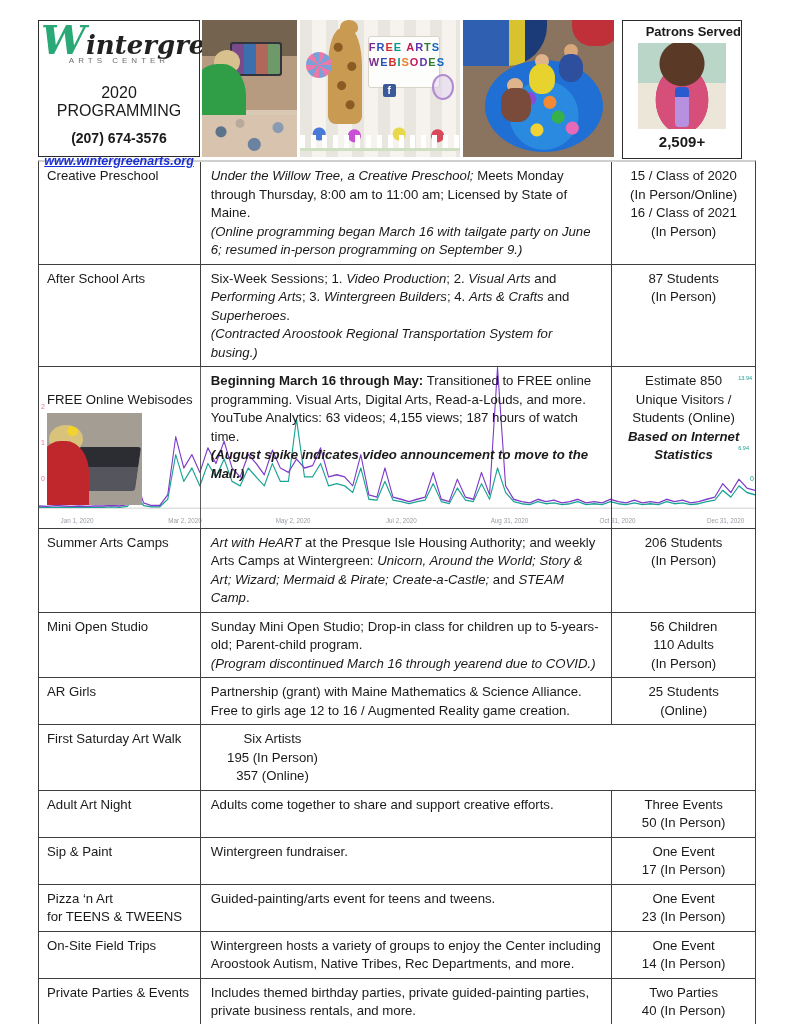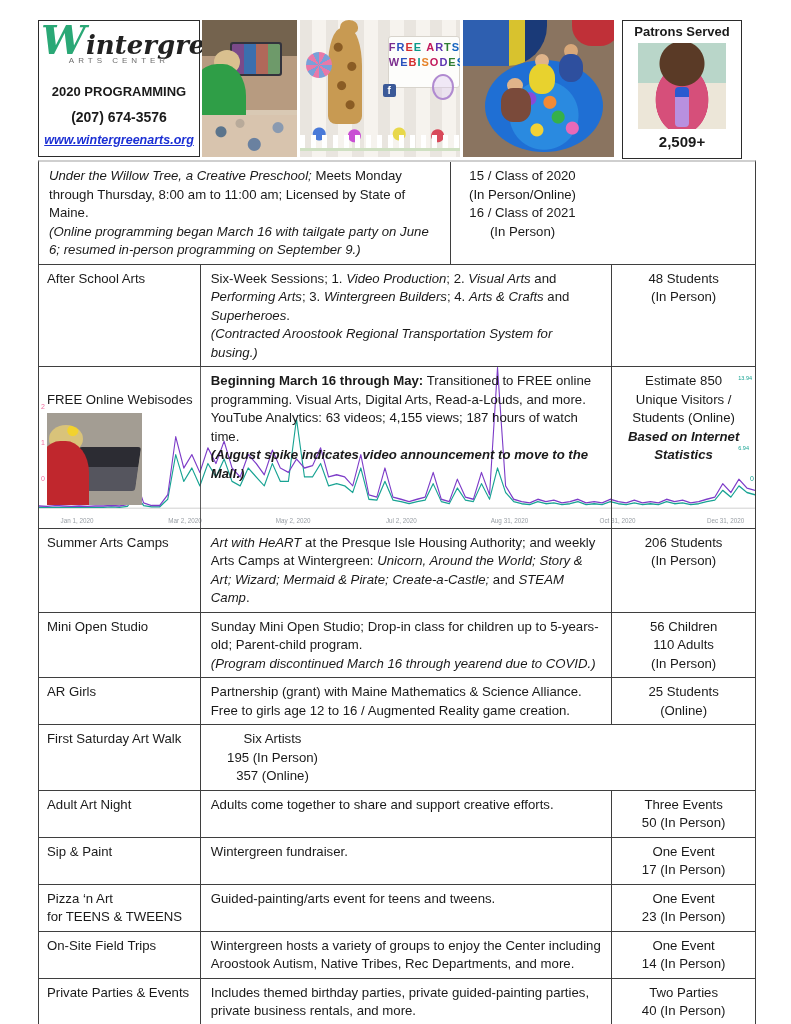--- a/index.html
+++ b/index.html
@@ -6,21 +6,21 @@
   html,body { background:#ffffff; }
   body { font-family:"Liberation Sans", sans-serif; color:#1a1a1a; }
   .page { position:relative; width:791px; height:1024px; background:#fff; padding:20px 35px 0 38px; }
 
   
   .header { display:flex; height:137px; }
   .logo-box { width:162px; height:137px; border:1px solid #2b2b2b; padding:4px 2px; text-align:center; background:#fff; }
   .logo-script { font-family:"DejaVu Serif", serif; font-style:italic; font-weight:bold; font-size:26px; line-height:30px; color:#222; }
   .logo-script::first-letter { color:#2aa876; font-size:40px; }
   .logo-sub { font-size:8px; letter-spacing:4px; color:#6d6d6d; margin:-4px 0 19px 0; }
-  .prog { font-weight:bold; font-size:13px; margin-top:8px; }
+  .prog { font-weight:normal; font-size:16px; margin-top:8px; }
   .phone { font-weight:bold; font-size:14px; margin-top:10px; }
   .website { display:inline-block; margin-top:8px; font-weight:bold; font-style:italic; font-size:12.5px; color:#1b2fd4; text-decoration:underline; cursor:pointer; }
 
   .photos { width:412px; height:137px; margin-left:2px; display:flex; gap:3px; }
   .photo { position:relative; height:137px; overflow:hidden; }
   .photo-a { width:95px;
     background: linear-gradient(180deg,#74634e 0 26%, #b79b80 26% 66%, #d9c9b4 66% 84%, #cdb9a4 84%);
   }
   .pa-tablet { position:absolute; left:28px; top:22px; width:52px; height:34px; background:#23232b; border-radius:3px; border:2px solid #33333d;
     background-image: linear-gradient(90deg,#7a4a8a 0 25%, #3b6fae 25% 50%, #b0685a 50% 75%, #6e9a6a 75%); background-clip:content-box; }
@@ -34,21 +34,21 @@
   .photo-b { width:161px;
     background: repeating-linear-gradient(90deg,#e9e5df 0 12px, #f6f3ee 12px 26px); }
   .pb-giraffe { position:absolute; left:28px; top:8px; width:34px; height:96px; background:#c89a52; border-radius:40% 40% 8px 8px;
     background-image: radial-gradient(circle at 30% 20%, #8a5c24 0 4px, transparent 5px),
                       radial-gradient(circle at 70% 40%, #8a5c24 0 4px, transparent 5px),
                       radial-gradient(circle at 40% 60%, #8a5c24 0 4px, transparent 5px),
                       radial-gradient(circle at 65% 80%, #8a5c24 0 4px, transparent 5px); }
   .pb-giraffe-head { position:absolute; left:40px; top:0; width:18px; height:14px; background:#c89a52; border-radius:50% 50% 40% 40%; }
   .pb-lolli { position:absolute; left:6px; top:32px; width:26px; height:26px; border-radius:50%;
     background: repeating-conic-gradient(#e879a8 0 30deg, #7aa0d8 30deg 60deg); }
-  .pb-sign { position:absolute; right:0; top:16px; width:72px; height:52px; background:#fdfdfb; border:1px solid #d8d4cc; border-radius:3px; text-align:center; padding-top:3px; }
+  .pb-sign { position:absolute; right:20px; top:16px; width:72px; height:52px; background:#fdfdfb; border:1px solid #d8d4cc; border-radius:3px; text-align:center; padding-top:3px; }
   .pb-sign .line { font-weight:bold; font-size:11px; line-height:15px; letter-spacing:1px; }
   .pb-fb { position:absolute; right:64px; top:64px; width:13px; height:13px; background:#3b5998; color:#fff; font-weight:bold; font-size:10px; line-height:13px; text-align:center; border-radius:2px; }
   .pb-net { position:absolute; right:6px; top:54px; width:22px; height:26px; border:2px solid #b08ad0; border-radius:50%; background:rgba(220,200,240,.4); }
   .pb-fence { position:absolute; left:0; bottom:6px; width:100%; height:16px;
     background: repeating-linear-gradient(90deg,#ffffff 0 5px, rgba(255,255,255,0) 5px 11px); border-bottom:3px solid #cfe0c2; }
   .pb-flowers { position:absolute; left:0; bottom:14px; width:100%; height:18px;
     background: radial-gradient(circle at 12% 50%, #4a7ad8 0 6px, transparent 7px),
                 radial-gradient(circle at 34% 60%, #c94fd4 0 6px, transparent 7px),
                 radial-gradient(circle at 62% 50%, #e8d84a 0 6px, transparent 7px),
                 radial-gradient(circle at 86% 60%, #d84a5a 0 6px, transparent 7px); }
@@ -65,21 +65,21 @@
       radial-gradient(circle at 38% 42%, #8a4ad8 0 6px, transparent 7px),
       radial-gradient(circle at 50% 60%, #2a8ae0 0 34px, transparent 35px); }
   .pc-kid-yellow { position:absolute; left:66px; top:44px; width:26px; height:30px; background:#e8d22e; border-radius:45%; }
   .pc-kid-blue { position:absolute; left:96px; top:34px; width:24px; height:28px; background:#2e4f9e; border-radius:45%; }
   .pc-kid-head1 { position:absolute; left:72px; top:34px; width:14px; height:14px; background:#e0b48a; border-radius:50%; }
   .pc-kid-head2 { position:absolute; left:101px; top:24px; width:14px; height:14px; background:#d8a87a; border-radius:50%; }
   .pc-kid-plaid { position:absolute; left:38px; top:68px; width:30px; height:34px; background:#7a4a3a; border-radius:40%; }
   .pc-kid-head3 { position:absolute; left:44px; top:58px; width:16px; height:15px; background:#e0b48a; border-radius:50%; }
 
   .patrons-box { width:120px; height:139px; margin-left:8px; border:1px solid #2b2b2b; text-align:center; padding-top:3px; background:#fff; }
-  .patrons-title { font-weight:bold; font-size:13px; }
+  .patrons-title { font-weight:bold; font-size:13px;text-align:right; }
   .patrons-photo { position:relative; width:88px; height:86px; margin:4px auto 2px auto;
     background: radial-gradient(circle at 50% 24%, #5a3a26 0 22px, transparent 23px),
       radial-gradient(circle at 50% 30%, #e9bd9a 0 13px, transparent 14px),
       radial-gradient(ellipse at 50% 66%, #d64f7a 0 42%, transparent 43%),
       linear-gradient(180deg,#b9d6c9 0 46%, #ece6d8 46%); }
   .patrons-tube { position:absolute; left:50%; bottom:2px; transform:translateX(-50%); width:14px; height:40px; background:#9a6ad0; border-radius:4px;
     background-image: linear-gradient(180deg,#2a5ad0 0 10px, #b890e0 10px); }
   .patrons-count { font-weight:bold; font-size:15px; margin-top:4px; }
 
   
@@ -162,33 +162,34 @@
       <div class="patrons-photo">
         <div class="patrons-tube"></div>
       </div>
       <div class="patrons-count">2,509+</div>
     </div>
   </div>
 
   <div class="table">
 
     <div class="row" style="min-height:78px">
+      <div class="c1">Creative Preschool</div>
       <div class="c2"><span class="si">Under the Willow Tree, a Creative Preschool;</span><span class=""> Meets Monday through Thursday, 8:00 am to 11:00 am; Licensed by State of Maine.
 </span><span class="si">(Online programming began March 16 with tailgate party on June 6; resumed in-person programming on September 9.)</span></div>
       <div class="c3">15 / Class of 2020
 (In Person/Online)
 16 / Class of 2021
 (In Person)</div>
     </div>
 
     <div class="row" style="min-height:59px">
       <div class="c1">After School Arts</div>
       <div class="c2"><span class="">Six-Week Sessions; 1. </span><span class="si">Video Production</span><span class="">; 2. </span><span class="si">Visual Arts</span><span class=""> and </span><span class="si">Performing Arts</span><span class="">; 3. </span><span class="si">Wintergreen Builders</span><span class="">; 4. </span><span class="si">Arts &amp; Crafts</span><span class=""> and </span><span class="si">Superheroes</span><span class="">.
 </span><span class="si">(Contracted Aroostook Regional Transportation System for busing.)</span></div>
-      <div class="c3">48 Students
+      <div class="c3">87 Students
 (In Person)</div>
     </div>
 
     <div class="row row-webi" style="min-height:133px">
       <svg id="webi-chart" class="chart-svg" viewBox="0 0 718 133" preserveAspectRatio="none">
           <line x1="0" y1="117" x2="718" y2="117" stroke="#c9c9c9" stroke-width="0.8"></line>
           <polyline points="0.0,116.3 8.1,116.3 16.1,116.3 24.2,116.3 32.3,116.3 40.3,116.3 48.4,116.3 56.5,116.3 64.5,116.3 72.6,115.9 80.7,116.3 88.7,115.5 96.8,105.9 104.9,114.8 112.9,115.9 121.0,115.9 129.1,109.6 137.1,72.6 145.2,94.8 153.3,83.7 161.3,98.5 169.4,80.0 177.5,91.1 185.6,76.3 193.6,94.8 201.7,98.5 209.8,83.7 217.8,91.1 225.9,98.5 234.0,80.0 242.0,94.8 250.1,94.8 258.2,43.0 266.2,91.1 274.3,91.1 282.4,80.0 290.4,98.5 298.5,96.7 306.6,98.5 314.6,104.0 322.7,83.7 330.8,109.6 338.8,110.3 346.9,94.8 355.0,110.3 363.0,111.5 371.1,113.3 379.2,111.5 387.2,110.3 395.3,96.7 403.4,111.5 411.4,113.3 419.5,100.3 427.6,110.3 435.6,111.5 443.7,96.7 451.8,109.6 459.8,83.7 467.9,104.0 476.0,111.5 484.0,113.3 492.1,114.0 500.2,111.5 508.2,113.3 516.3,112.6 524.4,114.0 532.4,113.3 540.5,111.5 548.6,114.0 556.7,113.3 564.7,114.0 572.8,111.5 580.9,113.3 588.9,114.0 597.0,112.6 605.1,114.0 613.1,113.3 621.2,114.0 629.3,111.5 637.3,113.3 645.4,112.6 653.5,114.0 661.5,113.3 669.6,111.5 677.7,110.3 685.7,102.2 693.8,107.8 701.9,98.5 709.9,104.0 718.0,105.9" fill="none" stroke="#18a393" stroke-width="1.1" stroke-linejoin="round"></polyline>
           <polyline points="0.0,115.2 8.1,115.5 16.1,114.8 24.2,115.2 32.3,115.5 40.3,115.2 48.4,115.5 56.5,115.2 64.5,115.2 72.6,114.8 80.7,115.2 88.7,114.0 96.8,92.2 104.9,112.6 112.9,114.8 121.0,114.8 129.1,105.9 137.1,57.8 145.2,83.7 153.3,72.6 161.3,87.4 169.4,67.0 177.5,80.0 185.6,61.5 193.6,83.7 201.7,91.1 209.8,72.6 217.8,80.0 225.9,89.3 234.0,68.9 242.0,83.7 250.1,87.4 258.2,76.3 266.2,83.7 274.3,81.8 282.4,67.0 290.4,91.1 298.5,89.3 306.6,91.1 314.6,98.5 322.7,72.6 330.8,105.9 338.8,107.8 346.9,83.7 355.0,107.8 363.0,109.6 371.1,111.5 379.2,109.6 387.2,107.8 395.3,87.4 403.4,109.6 411.4,111.5 419.5,93.0 427.6,107.8 435.6,109.6 443.7,87.4 451.8,105.9 459.8,0.5 467.9,98.5 476.0,109.6 484.0,111.5 492.1,112.6 500.2,109.6 508.2,111.5 516.3,110.3 524.4,112.6 532.4,111.5 540.5,109.6 548.6,112.6 556.7,111.5 564.7,112.6 572.8,109.6 580.9,111.5 588.9,112.6 597.0,110.3 605.1,112.6 613.1,111.5 621.2,112.6 629.3,109.6 637.3,111.5 645.4,110.3 653.5,112.6 661.5,111.5 669.6,109.6 677.7,107.8 685.7,96.7 693.8,104.0 701.9,93.0 709.9,100.3 718.0,102.2" fill="none" stroke="#7d3cc8" stroke-width="1.1" stroke-linejoin="round"></polyline>
         </svg>
       <div class="chart-xticks" id="chart-xticks">

